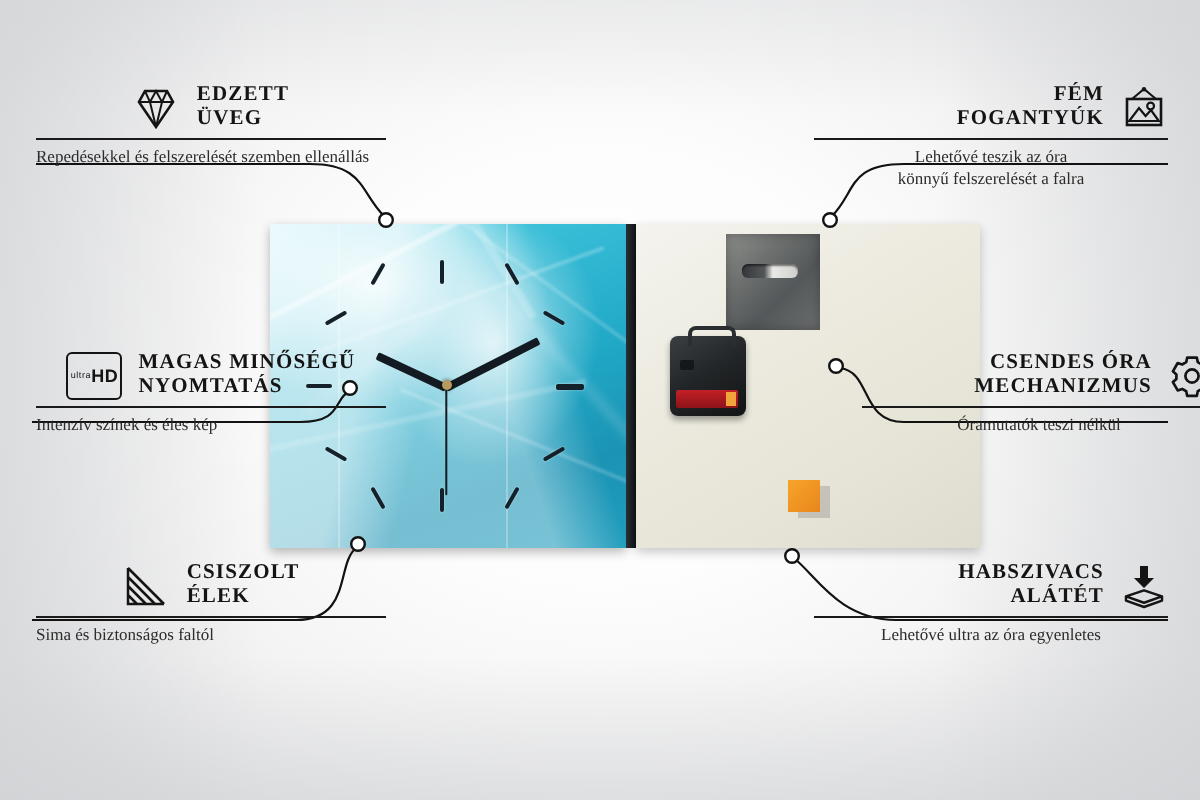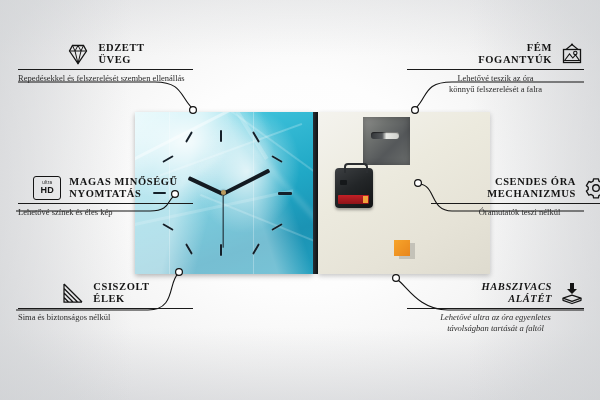--- a/index.html
+++ b/index.html
@@ -117,21 +117,21 @@
   .feat .desc{
     font-size:8.5px;line-height:11px;color:#2b2b2b;
     font-family:"Liberation Serif", serif;
   }
   .feat.right .desc{text-align:center;}
   .ico{width:24px;height:24px;flex:0 0 24px;display:block;}
   .ico svg{display:block;width:24px;height:24px;}
 
   .hdicon{
     width:26px;height:22px;flex:0 0 26px;border:1.4px solid #141414;border-radius:3px;
-    display:flex;flex-direction:column;align-items:center;justify-content:center;line-height:1;
+    display:flex;flex-direction:row;align-items:center;justify-content:center;line-height:1;
   }
   .hdicon .u{font-family:"Liberation Sans",sans-serif;font-size:4.5px;letter-spacing:.3px;color:#141414;}
   .hdicon .h{font-family:"Liberation Sans",sans-serif;font-weight:700;font-size:9px;letter-spacing:.3px;color:#141414;}
 
   
   #wires{position:absolute;left:0;top:0;width:600px;height:400px;pointer-events:none;}
   #wires path{fill:none;stroke:#121212;stroke-width:1.1;}
   #wires circle{fill:#ffffff;stroke:#121212;stroke-width:1.2;}
 </style>
 </head>
@@ -230,37 +230,37 @@
       <span class="hdicon">
         <span class="u">ultra</span>
         <span class="h">HD</span>
       </span>
       <div>
         <div class="title">MAGAS MINŐSÉGŰ</div>
         <div class="title">NYOMTATÁS</div>
       </div>
     </div>
     <div class="rule"></div>
-    <div class="desc">Lehetővé színek és éles kép</div>
+    <div class="desc">Intenzív színek és éles kép</div>
   </div>
 
   <div class="feat left" style="left:18px;top:281px;width:175px;">
     <div class="head">
       <span class="ico">
         <svg viewBox="0 0 24 24">
             <path d="M3 3 L21 21 M3 7.5 L16.5 21 M3 12 L12 21 M3 16.5 L7.5 21 M3 3 L3 21 L21 21" fill="none" stroke="#141414" stroke-width="1.25"></path>
           </svg>
       </span>
       <div>
         <div class="title">CSISZOLT</div>
         <div class="title">ÉLEK</div>
       </div>
     </div>
     <div class="rule"></div>
-    <div class="desc">Sima és biztonságos nélkül</div>
+    <div class="desc">Sima és biztonságos faltól</div>
   </div>
 
   <div class="feat right" style="left:407px;top:42px;width:177px;">
     <div class="head">
       <div>
         <div class="title">FÉM</div>
         <div class="title">FOGANTYÚK</div>
       </div>
       <span class="ico">
         <svg viewBox="0 0 24 24">
@@ -287,32 +287,31 @@
         <svg viewBox="0 0 24 24">
             <path d="M9.6 2.8h4.8l.5 2.3 2 1.15 2.25-.75 2.4 4.16-1.75 1.55v2.3l1.75 1.55-2.4 4.16-2.25-.75-2 1.15-.5 2.3H9.6l-.5-2.3-2-1.15-2.25.75-2.4-4.16 1.75-1.55v-2.3L2.45 9.66l2.4-4.16 2.25.75 2-1.15z" fill="none" stroke="#141414" stroke-width="1.35" stroke-linejoin="round"></path>
             <circle cx="12" cy="12" r="3.3" fill="none" stroke="#141414" stroke-width="1.35"></circle>
           </svg>
       </span>
     </div>
     <div class="rule"></div>
     <div class="desc">Óramutatók teszi nélkül</div>
   </div>
 
-  <div class="feat right" style="left:407px;top:281px;width:177px;font-style:italic;">
+  <div class="feat right" style="left:407px;top:281px;width:177px;">
     <div class="head">
       <div>
         <div class="title">HABSZIVACS</div>
         <div class="title">ALÁTÉT</div>
       </div>
       <span class="ico">
         <svg viewBox="0 0 24 24">
             <path d="M10 2 h4 v6 h3 l-5 5 -5 -5 h3 z" fill="#141414"></path>
             <path d="M12 14.2 L21 17.2 L12 20.4 L3 17.2 Z" fill="none" stroke="#141414" stroke-width="1.25" stroke-linejoin="round"></path>
             <path d="M3 17.2 v2.1 L12 22.5 L21 19.3 v-2.1" fill="none" stroke="#141414" stroke-width="1.25" stroke-linejoin="round"></path>
           </svg>
       </span>
     </div>
     <div class="rule"></div>
     <div class="desc">Lehetővé ultra az óra egyenletes</div>
-    <div class="desc">távolságban tartását a faltól</div>
   </div>
 
 </div>
 
 </body></html>

